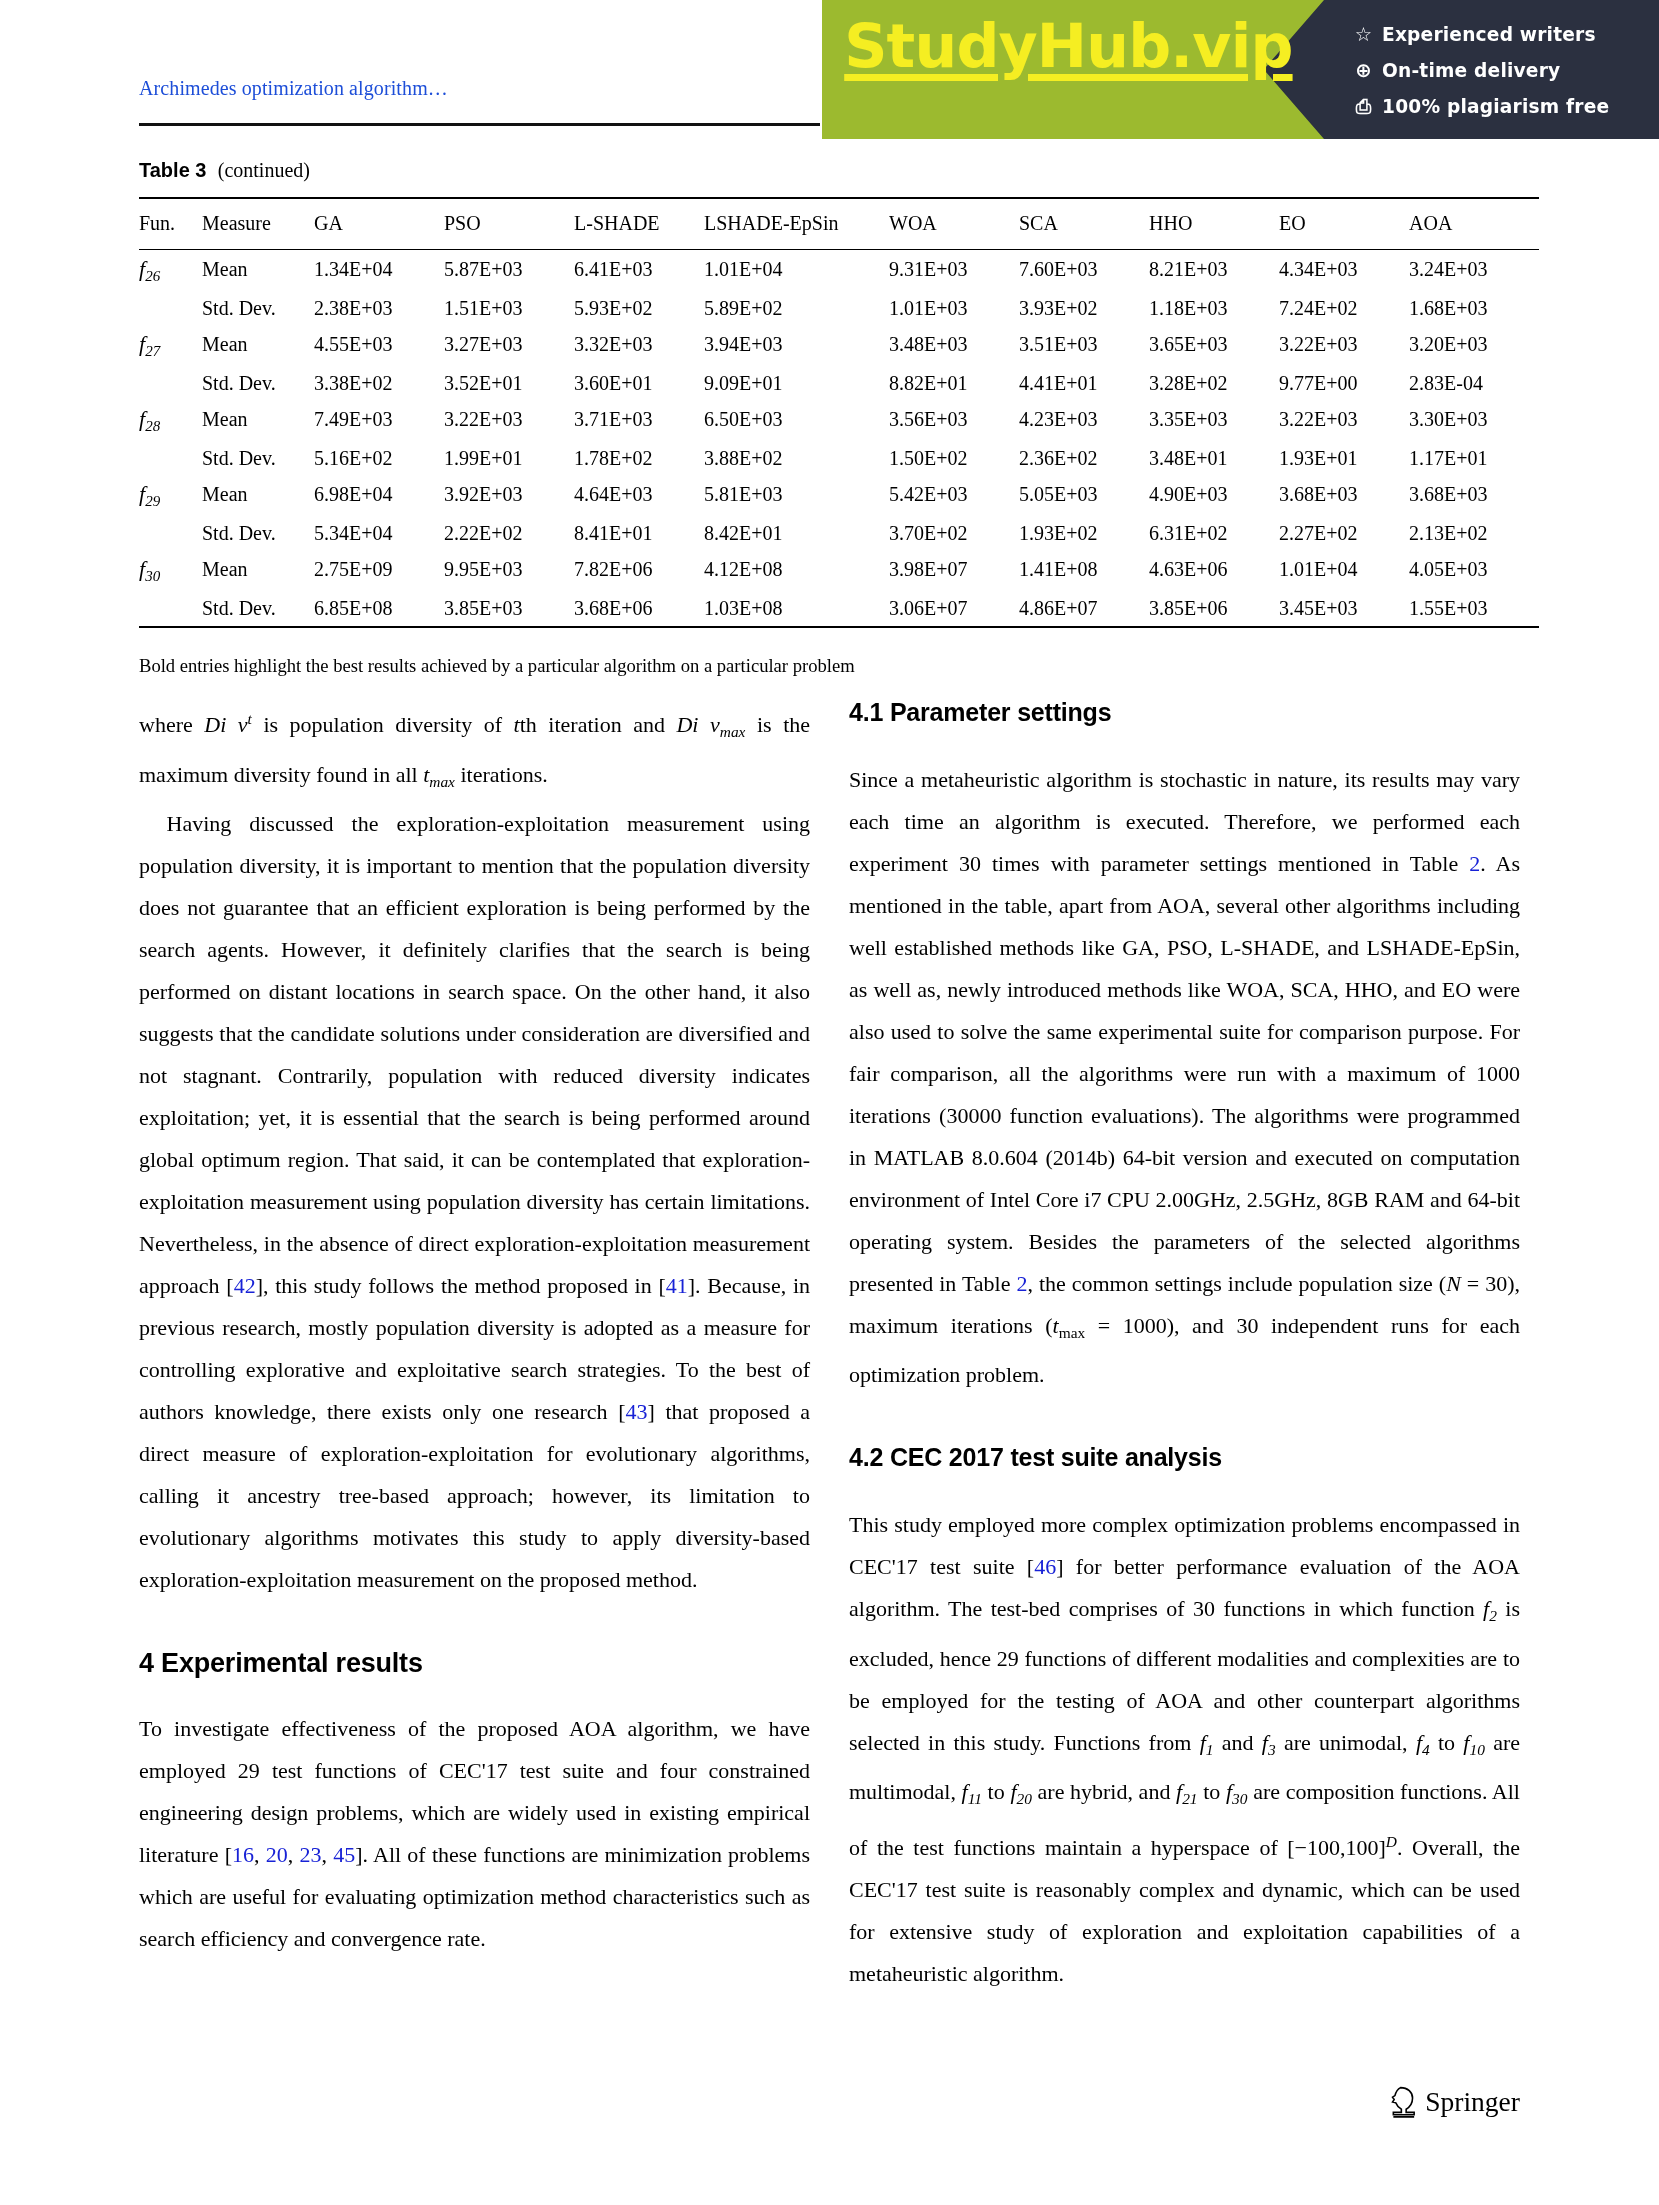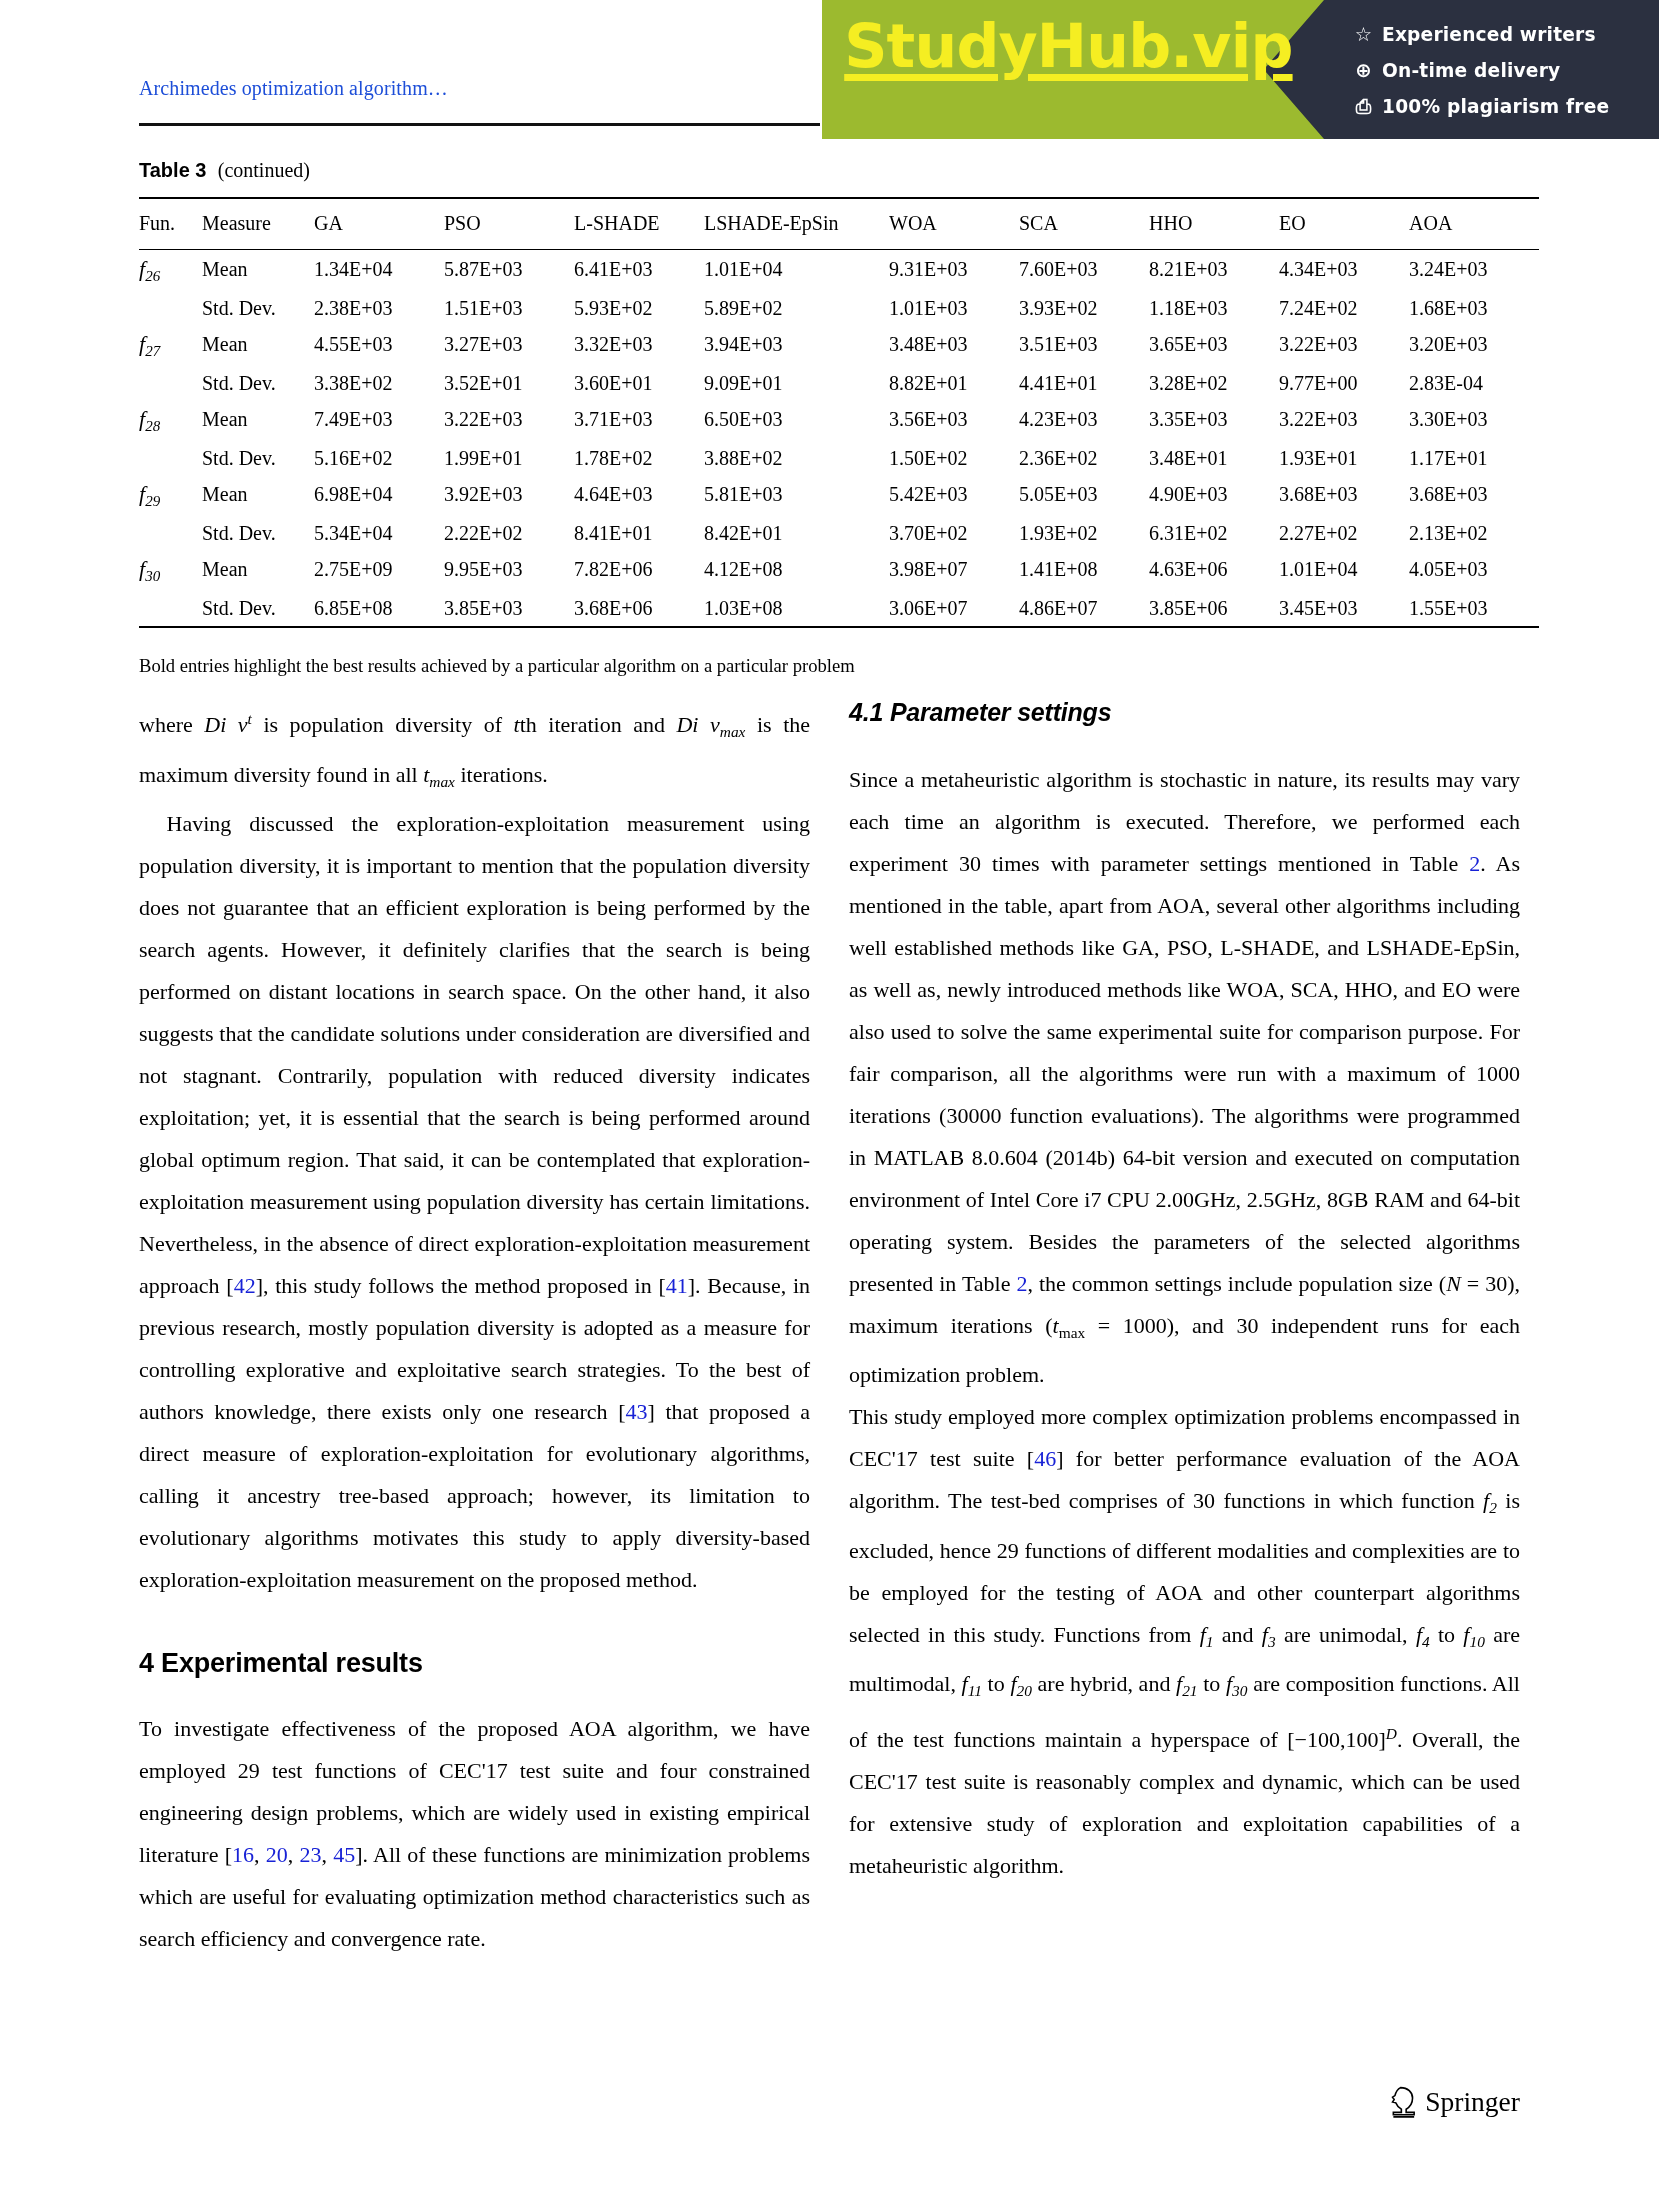--- a/index.html
+++ b/index.html
@@ -177,21 +177,20 @@
     font-size: 27px;
     margin: 47px 0 29px 0;
     letter-spacing: -0.2px;
   }
   h3.sec {
     font-family: "Liberation Sans", sans-serif;
     font-weight: bold;
     font-size: 25px;
     margin: 0 0 32px 0;
     letter-spacing: -0.2px;
-    font-style: italic;
   }
   h3.sec.mt { margin-top: 47px; }
 
   .cit { color: #1822d6; }
   .mi  { font-style: italic; }
   .mi sub { font-style: italic; font-size: 15.4px; }
   .mi sup { font-style: italic; font-size: 15.4px; }
   .up sub { font-style: normal; font-size: 15.4px; }
 
   
@@ -439,20 +438,21 @@
     </div>
 
     <div class="col">
 
       <h3 class="sec">4.1 Parameter settings</h3>
 
       <p class="body noindent">
         <span>Since a metaheuristic algorithm is stochastic in nature, its results may vary each time an algorithm is executed. Therefore, we performed each experiment 30 times with parameter settings mentioned in Table </span><a class="cit">2</a><span>. As mentioned in the table, apart from AOA, several other algorithms including well established methods like GA, PSO, L-SHADE, and LSHADE-EpSin, as well as, newly introduced methods like WOA, SCA, HHO, and EO were also used to solve the same experimental suite for comparison purpose. For fair comparison, all the algorithms were run with a maximum of 1000 iterations (30000 function evaluations). The algorithms were programmed in MATLAB 8.0.604 (2014b) 64-bit version and executed on computation environment of Intel Core i7 CPU 2.00GHz, 2.5GHz, 8GB RAM and 64-bit operating system. Besides the parameters of the selected algorithms presented in Table </span><a class="cit">2</a><span>, the common settings include population size (</span><span class="mi">N</span><span> = 30), maximum iterations (</span><span class="mi up">t<sub>max</sub></span><span> = 1000), and 30 independent runs for each optimization problem.</span>
       </p>
 
+      <h3 class="sec mt">4.2 CEC 2017 test suite analysis</h3>
 
       <p class="body noindent">
         <span>This study employed more complex optimization problems encompassed in CEC'17 test suite [</span><a class="cit">46</a><span>] for better performance evaluation of the AOA algorithm. The test-bed comprises of 30 functions in which function </span><span class="mi">f<sub>2</sub></span><span> is excluded, hence 29 functions of different modalities and complexities are to be employed for the testing of AOA and other counterpart algorithms selected in this study. Functions from </span><span class="mi">f<sub>1</sub></span><span> and </span><span class="mi">f<sub>3</sub></span><span> are unimodal, </span><span class="mi">f<sub>4</sub></span><span> to </span><span class="mi">f<sub>10</sub></span><span> are multimodal, </span><span class="mi">f<sub>11</sub></span><span> to </span><span class="mi">f<sub>20</sub></span><span> are hybrid, and </span><span class="mi">f<sub>21</sub></span><span> to </span><span class="mi">f<sub>30</sub></span><span> are composition functions. All of the test functions maintain a hyperspace of [−100,100]</span><span class="mi"><sup>D</sup></span><span>. Overall, the CEC'17 test suite is reasonably complex and dynamic, which can be used for extensive study of exploration and exploitation capabilities of a metaheuristic algorithm.</span>
       </p>
     </div>
   </div>
 
   <div class="springer">
     <svg class="horse" viewBox="0 0 34 40">
       <path d="M13 2 C9 4 7 8 6 12 L3 14 L5 17 L3 20 L7 21 C8 24 11 27 14 29 L14 33 L4 33 L4 36 L30 36 L30 33 L20 33 L20 29 C25 26 28 21 28 15 C28 8 22 2 13 2 Z" fill="none" stroke="#000" stroke-width="2"></path>

